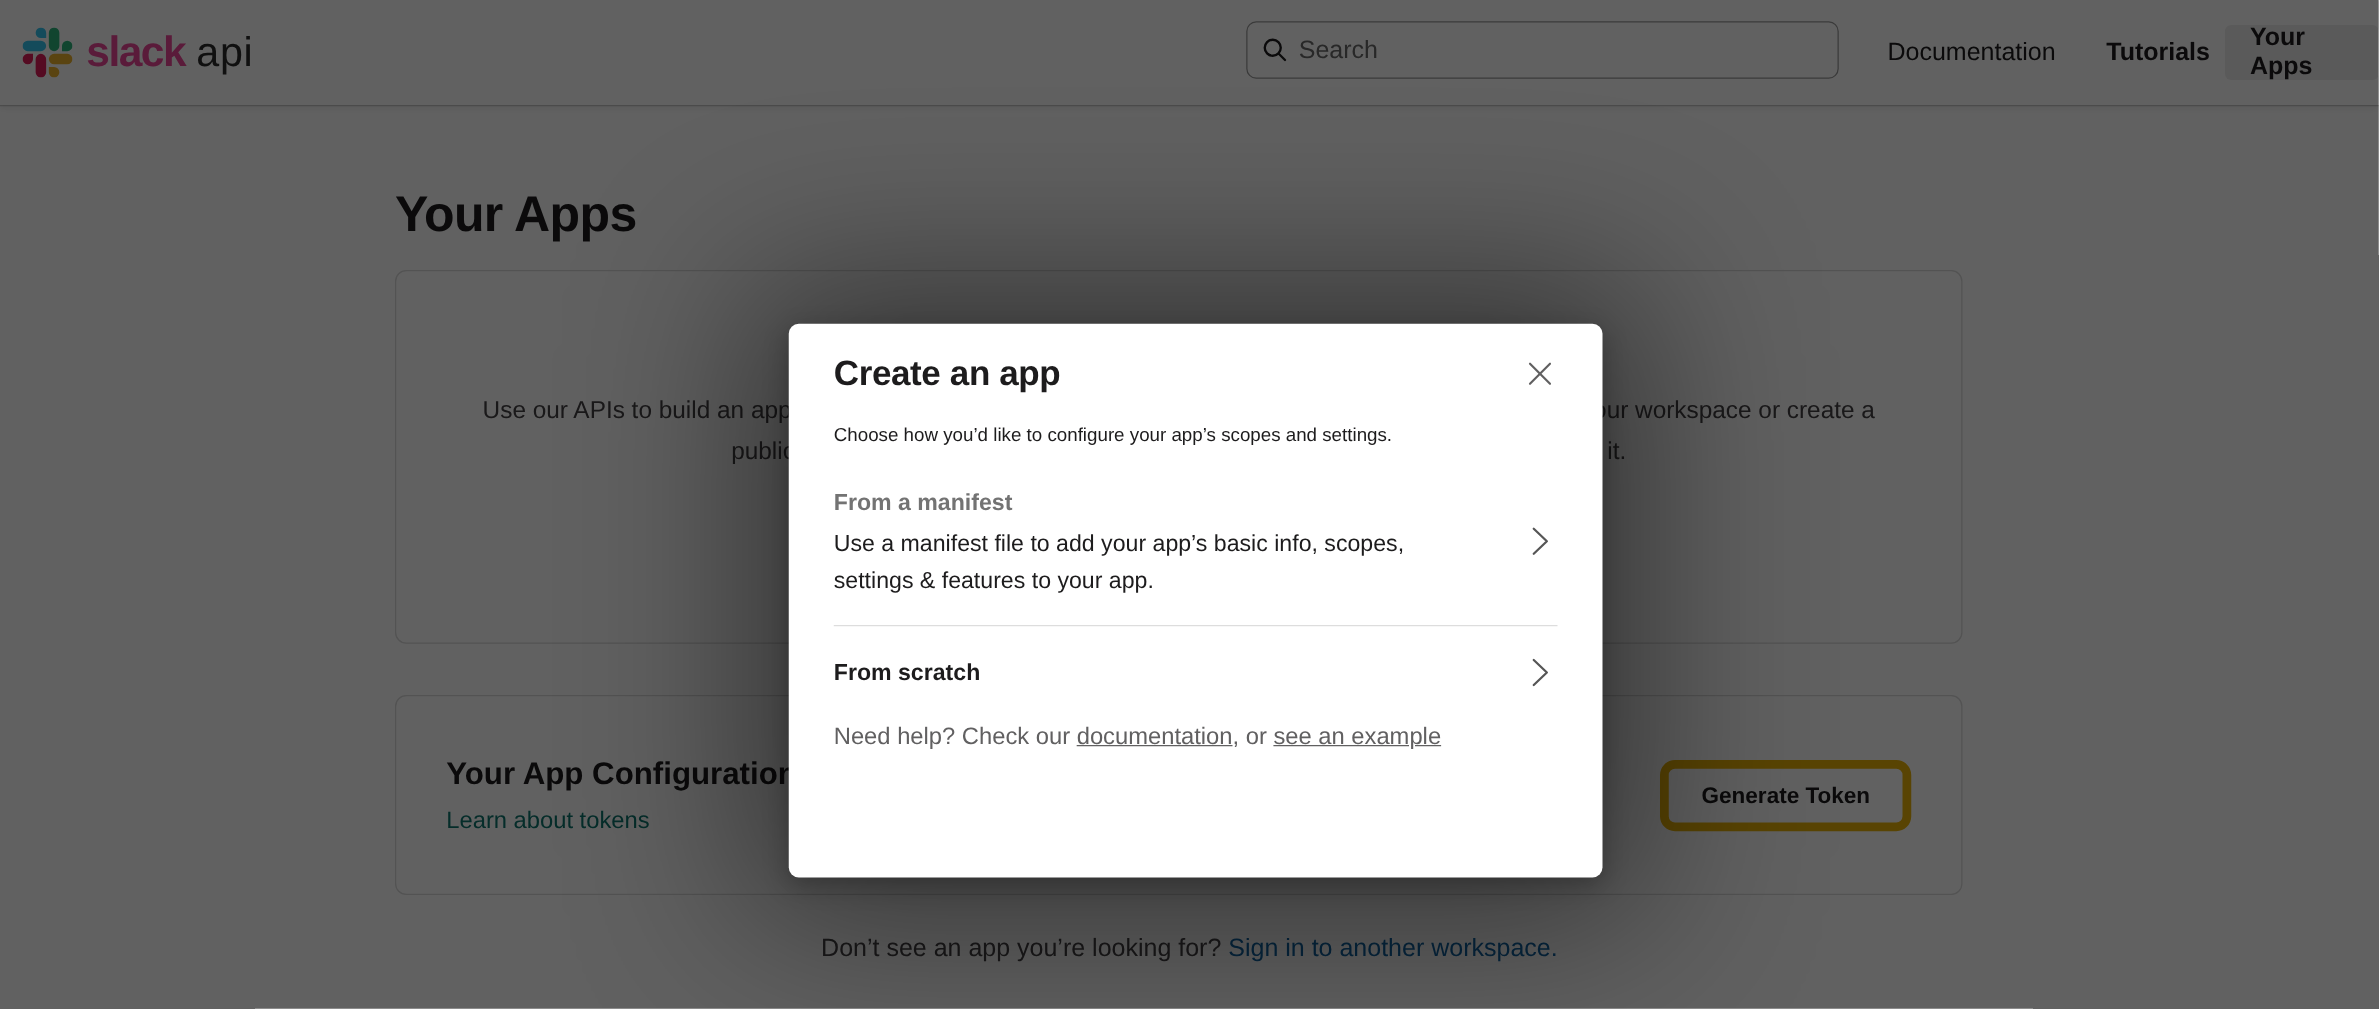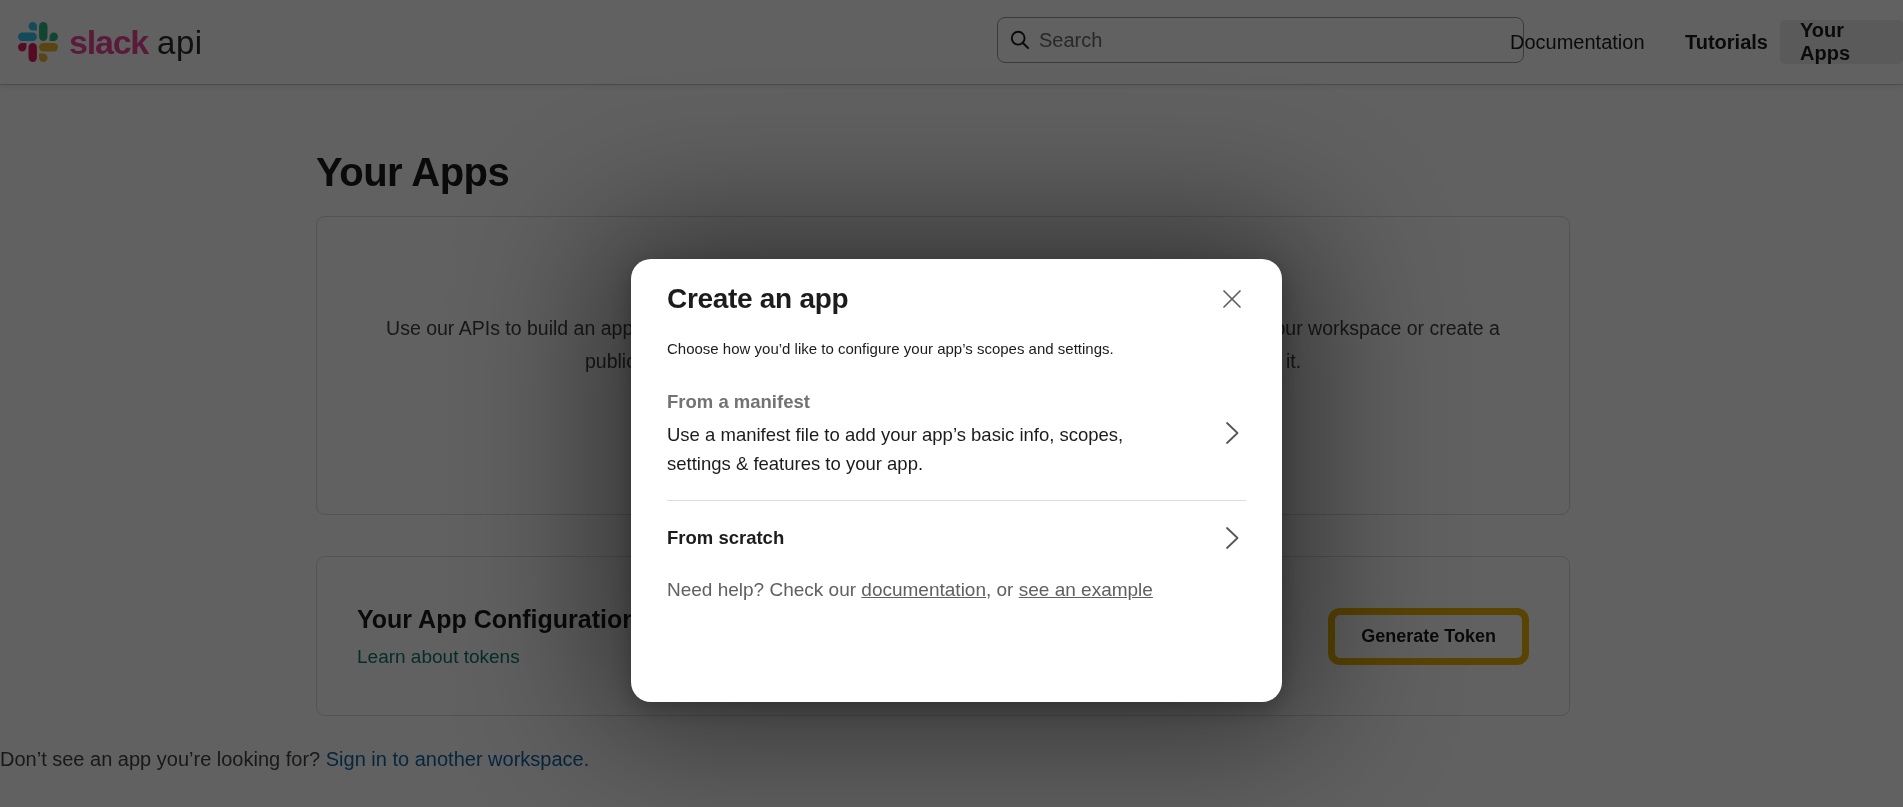--- a/index.html
+++ b/index.html
@@ -22,21 +22,21 @@
   .logo-group {
     position: absolute; left: 18px; top: 0; height: 84px;
     display: flex; align-items: center; gap: 11px; cursor: pointer;
   }
   .logo-mark { width: 40px; height: 40px; display: block; }
   .wordmark { display: flex; align-items: baseline; gap: 9px; }
   .wordmark-bold { font-size: 34px; font-weight: 700; letter-spacing: -1.2px; color: #ec4899; }
   .wordmark-light { font-size: 33px; font-weight: 300; letter-spacing: 0.5px; color: #2c2c2c; }
 
   .search-box {
-    position: absolute; left: 997px; top: 17px; width: 527px; height: 46px;
+    position: absolute; left: 997px; top: 17px; width: 474px; height: 46px;
     border: 1px solid #9a9a9a; border-radius: 8px; background: #fff;
     display: flex; align-items: center; padding: 0 12px;
   }
   .search-box svg { flex: 0 0 auto; margin-right: 9px; }
   .search-input {
     border: none; outline: none; flex: 1; font-size: 20px;
     font-family: "Liberation Sans", sans-serif; color: #1d1c1d; background: transparent;
   }
   .search-input::placeholder { color: #696969; }
 
@@ -77,33 +77,33 @@
   }
   .tokens-title { font-size: 25px; font-weight: 700; color: #1d1c1d; }
   .tokens-link { display: inline-block; margin-top: 12px; font-size: 19px; color: #0f766e; cursor: pointer; }
   .generate-btn {
     background: #fff; border: 7px solid #eab308; border-radius: 12px;
     padding: 11px 26px; font-size: 18px; font-weight: 700; color: #1d1c1d;
     font-family: "Liberation Sans", sans-serif; cursor: pointer;
   }
 
   .bottom-note {
-    position: absolute; left: 0; right: 0; top: 748px; 
+    position: absolute; left: 0; right: 0; top: 748px; text-align: center;
     font-size: 20px; color: #454245;
   }
   .bottom-note .note-link { color: #1264a3; cursor: pointer; }
 
   
   .overlay {
     position: absolute; left: 0; top: 0; width: 1903px; height: 807px;
     background: rgba(0,0,0,0.62); z-index: 10;
   }
   .modal {
     position: absolute; left: 631px; top: 259px; width: 651px; min-height: 443px;
-    background: #fff; border-radius: 20px; z-index: 20;
+    background: #fff; border-radius: 8px; z-index: 20;
     box-shadow: 0 0 140px 35px rgba(0,0,0,0.45), 0 6px 20px rgba(0,0,0,0.25);
     padding: 22px 36px 26px 36px;
   }
   .modal-head { display: flex; justify-content: space-between; align-items: flex-start; }
   .modal-title { font-size: 28px; font-weight: 700; line-height: 36px; color: #1d1c1d; letter-spacing: -0.3px; }
   .modal-close {
     background: none; border: none; padding: 2px; margin-top: 4px; cursor: pointer; line-height: 0;
   }
   .modal-subtitle { margin-top: 18px; font-size: 15px; line-height: 28px; color: #1d1c1d; }
 

